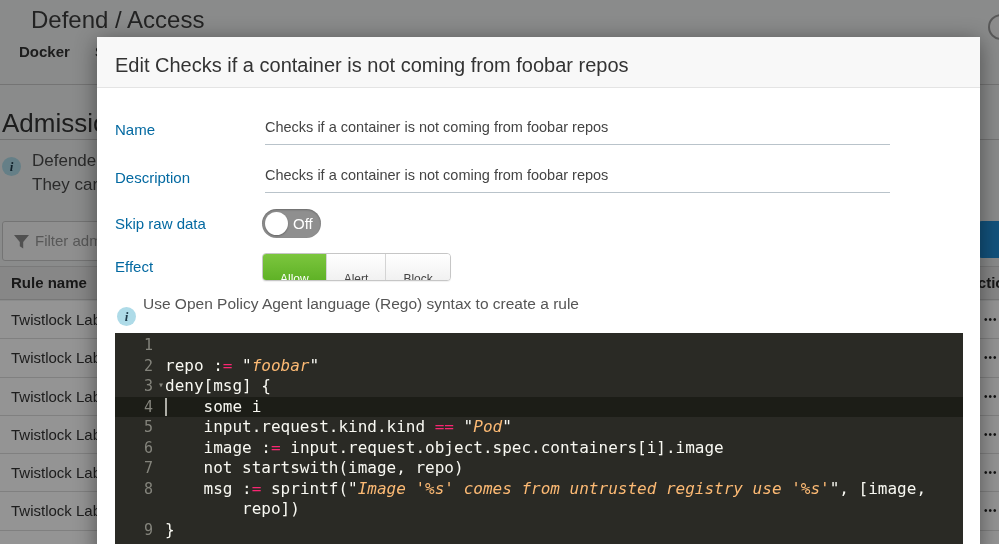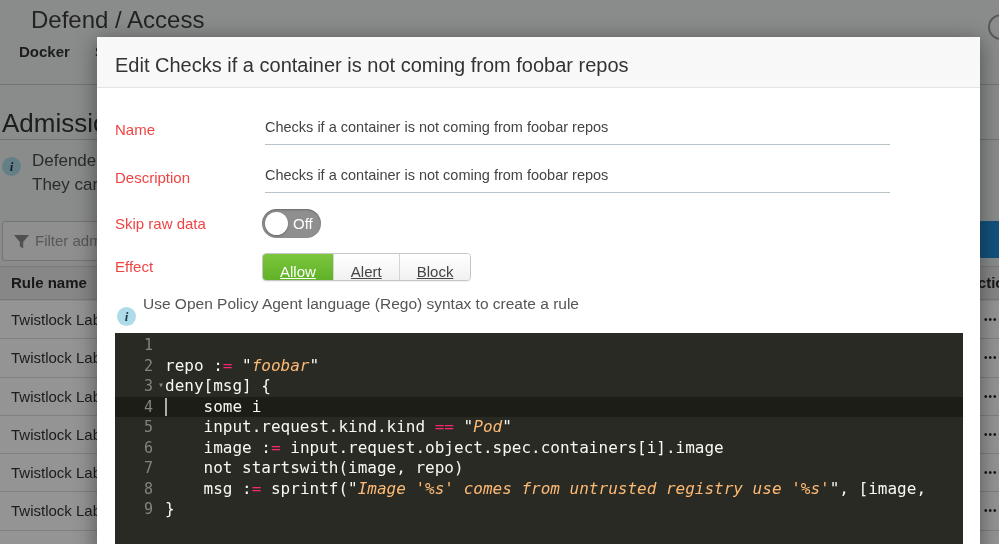--- a/index.html
+++ b/index.html
@@ -55,36 +55,36 @@
   
   .modal {
     position:absolute; left:97px; top:37px; width:883px; height:520px;
     background:#fff; border-radius:2px; box-shadow:0 4px 22px rgba(0,0,0,0.45);
   }
   .modal-header { position:absolute; left:0; top:0; width:100%; height:51px;
                   background:#f8f8f8; border-bottom:1px solid #e4e4e4; }
   .modal-title { position:absolute; left:18px; top:0; line-height:57px;
                  font-size:20px; color:#333; white-space:nowrap; }
 
-  .field-label { left:18px; font-size:15px; color:#ef4444; }
+  .field-label { left:18px; font-size:15px; color:#0369a1; }
   .field-value { left:168px; width:625px; height:26px; font-size:14.5px; color:#444;
                  border-bottom:1px solid #b9c3ca; white-space:nowrap; }
 
   .toggle { left:165px; top:172px; width:59px; height:29px; background:#8f8f8f;
             border-radius:15px; box-shadow:inset 0 1px 2px rgba(0,0,0,0.25); }
   .toggle-knob { position:absolute; left:3px; top:3px; width:23px; height:23px;
                  border-radius:50%; background:#fff; box-shadow:0 1px 2px rgba(0,0,0,0.3); }
   .toggle-label { position:absolute; left:31px; top:0; line-height:29px;
                   font-size:15px; color:#fff; }
 
   .segmented { left:165px; top:216px; height:28px; display:flex;
                border:1px solid #c6c6c6; border-radius:4px; overflow:hidden;
                background:#fff; box-shadow:0 1px 1px rgba(0,0,0,0.06); }
-  .seg-btn { padding:4px 17px; line-height:27px; font-size:15px; color:#444;
-             background:linear-gradient(#ffffff,#f1f1f1); border-right:1px solid #d4d4d4;text-decoration:underline; }
+  .seg-btn { padding:12px 17px; line-height:27px; font-size:12px; color:#444;
+             background:linear-gradient(#ffffff,#f1f1f1); border-right:1px solid #d4d4d4; }
   .seg-btn:last-child { border-right:none; }
   .seg-btn.selected { background:linear-gradient(#7cc63e,#5fb226); color:#fff; }
 
   .modal-info-text { left:46px; top:258px; font-size:15.5px; color:#555; white-space:nowrap; }
 
   
   .editor { position:absolute; left:18px; top:296px; width:848px; height:224px;
             background:#2a2a25; padding-top:2px;
             font-family:"DejaVu Sans Mono", monospace; font-size:16px; }
   .code-line { position:relative; display:flex; height:20.5px; line-height:20.5px; }
@@ -206,20 +206,24 @@
           </div>
           <div class="code-line">
             <span class="gutter">7</span>
             <span class="code-text"><span class="c-w">    not startswith(image, repo)</span></span>
           </div>
           <div class="code-line">
             <span class="gutter">8</span>
             <span class="code-text"><span class="c-w">    msg :</span><span class="c-p">=</span><span class="c-w"> sprintf("</span><span class="c-y">Image '%s' comes from untrusted registry use '%s'</span><span class="c-w">", [image,</span></span>
           </div>
           <div class="code-line">
+            <span class="gutter"></span>
+            <span class="code-text"><span class="c-w">        repo])</span></span>
+          </div>
+          <div class="code-line">
             <span class="gutter">9</span>
             <span class="code-text"><span class="c-w">}</span></span>
           </div>
         </div>
     </div>
   </div>
 
 </div>
 
 </body></html>

